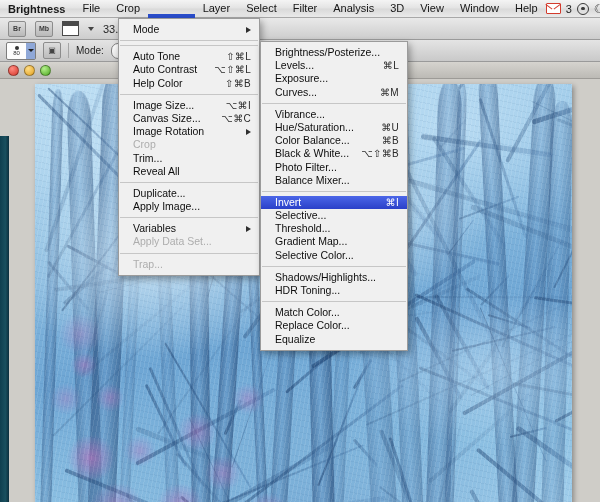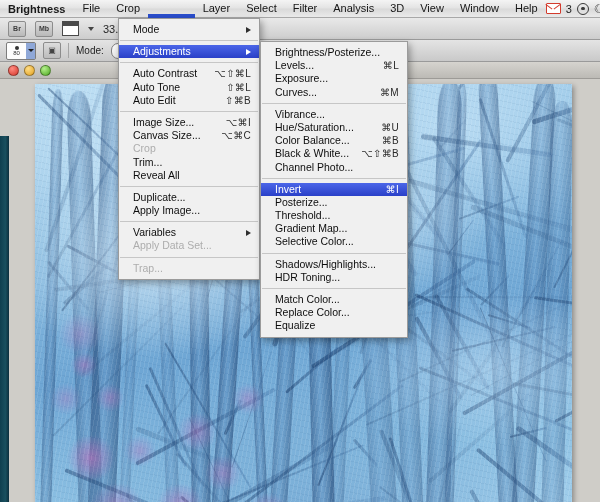--- a/index.html
+++ b/index.html
@@ -417,46 +417,46 @@
 
     </div>
   </div>
 
   <div class="menu" id="image-menu">
       <div class="mi">
         <span class="lbl">Mode</span>
         <span class="arrow"></span>
       </div>
       <div class="msep"></div>
-      <div class="mi hl">
-        <span class="lbl">Adjustments</span>
-        <span class="arrow"></span>
-      </div>
-      <div class="msep"></div>
+      <div class="msep"></div>
+      <div class="mi">
+        <span class="lbl">Auto Tone</span>
+        <span class="key">⇧⌘L</span>
+      </div>
       <div class="mi">
         <span class="lbl">Auto Contrast</span>
         <span class="key">⌥⇧⌘L</span>
       </div>
       <div class="mi">
-        <span class="lbl">Auto Tone</span>
-        <span class="key">⇧⌘L</span>
-      </div>
-      <div class="mi">
-        <span class="lbl">Auto Edit</span>
+        <span class="lbl">Help Color</span>
         <span class="key">⇧⌘B</span>
       </div>
       <div class="msep"></div>
       <div class="mi">
         <span class="lbl">Image Size...</span>
         <span class="key">⌥⌘I</span>
       </div>
       <div class="mi">
         <span class="lbl">Canvas Size...</span>
         <span class="key">⌥⌘C</span>
       </div>
+      <div class="mi">
+        <span class="lbl">Image Rotation</span>
+        <span class="arrow"></span>
+      </div>
       <div class="mi dis">
         <span class="lbl">Crop</span>
       </div>
       <div class="mi">
         <span class="lbl">Trim...</span>
       </div>
       <div class="mi">
         <span class="lbl">Reveal All</span>
       </div>
       <div class="msep"></div>
@@ -505,29 +505,32 @@
       </div>
       <div class="mi">
         <span class="lbl">Color Balance...</span>
         <span class="key">⌘B</span>
       </div>
       <div class="mi">
         <span class="lbl">Black &amp; White...</span>
         <span class="key">⌥⇧⌘B</span>
       </div>
       <div class="mi">
-        <span class="lbl">Channel Photo...</span>
+        <span class="lbl">Photo Filter...</span>
+      </div>
+      <div class="mi">
+        <span class="lbl">Balance Mixer...</span>
       </div>
       <div class="msep"></div>
       <div class="mi hl">
         <span class="lbl">Invert</span>
         <span class="key">⌘I</span>
       </div>
       <div class="mi">
-        <span class="lbl">Posterize...</span>
+        <span class="lbl">Selective...</span>
       </div>
       <div class="mi">
         <span class="lbl">Threshold...</span>
       </div>
       <div class="mi">
         <span class="lbl">Gradient Map...</span>
       </div>
       <div class="mi">
         <span class="lbl">Selective Color...</span>
       </div>

